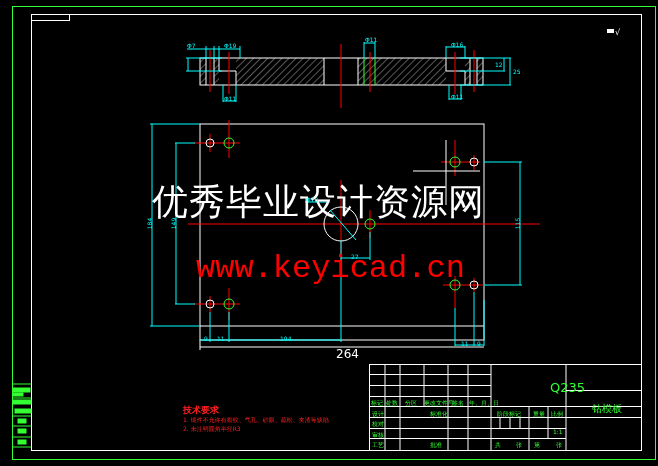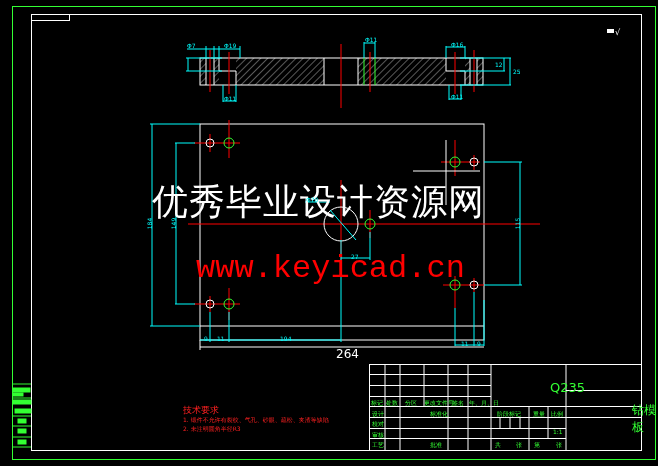--- a/index.html
+++ b/index.html
@@ -1,21 +1,21 @@
 <!DOCTYPE html>
 <html><head>
 <meta charset="utf-8">
 <style>
   html,body{margin:0;padding:0;background:#000;}
   body{width:658px;height:466px;position:relative;overflow:hidden;font-family:"DejaVu Sans",sans-serif;}
   #canvas{position:absolute;left:0;top:0;width:658px;height:466px;}
   .lbl{position:absolute;white-space:nowrap;line-height:1;}
   .wm1{position:absolute;left:152px;top:178px;font-family:"DejaVu Serif",serif;font-size:36px;color:#ffffff;letter-spacing:1px;}
   .wm2{position:absolute;left:196px;top:250px;font-family:"Liberation Mono",monospace;font-size:32px;color:#ff0000;}
-  .tech-title{position:absolute;left:183px;top:404px;font-size:9px;color:#ff2020;}
+  .tech-title{position:absolute;left:183px;top:404px;font-size:9px;color:#ff2020;font-weight:bold;}
   .tech-line{position:absolute;left:183px;font-size:6px;color:#ff2020;}
   .tb{position:absolute;color:#33ff33;font-size:6px;}
   .dim{position:absolute;color:#00ffff;font-size:6px;}
 </style>
 </head>
 <body>
 
 <svg id="canvas" width="658" height="466" viewBox="0 0 658 466">
 
   <rect x="12.5" y="6.5" width="643" height="453" fill="none" stroke="#33ff33" stroke-width="1"></rect>
@@ -236,21 +236,21 @@
 <span class="tb" style="left:452px;top:399px;">签名</span>
 <span class="tb" style="left:469px;top:399px;">年、月、日</span>
 <span class="tb" style="left:372px;top:410px;">设计</span>
 <span class="tb" style="left:430px;top:410px;">标准化</span>
 <span class="tb" style="left:372px;top:420px;">校对</span>
 <span class="tb" style="left:372px;top:431px;">审核</span>
 <span class="tb" style="left:372px;top:441px;">工艺</span>
 <span class="tb" style="left:430px;top:441px;">批准</span>
 
 <span class="tb" style="left:514px;top:380px;font-size:13px;margin-left:36px;">Q235</span>
-<span class="tb" style="left:592px;top:402px;font-size:12px;margin-left:40px;">钻模板</span>
+<span class="tb" style="left:592px;top:402px;font-size:10px;">钻模板</span>
 <span class="tb" style="left:497px;top:410px;">阶段标记</span>
 <span class="tb" style="left:533px;top:410px;">重量</span>
 <span class="tb" style="left:551px;top:410px;">比例</span>
 <span class="tb" style="left:553px;top:428px;">1:1</span>
 <span class="tb" style="left:495px;top:441px;">共</span>
 <span class="tb" style="left:516px;top:441px;">张</span>
 <span class="tb" style="left:534px;top:441px;">第</span>
 <span class="tb" style="left:556px;top:441px;">张</span>
 
 </body></html>

